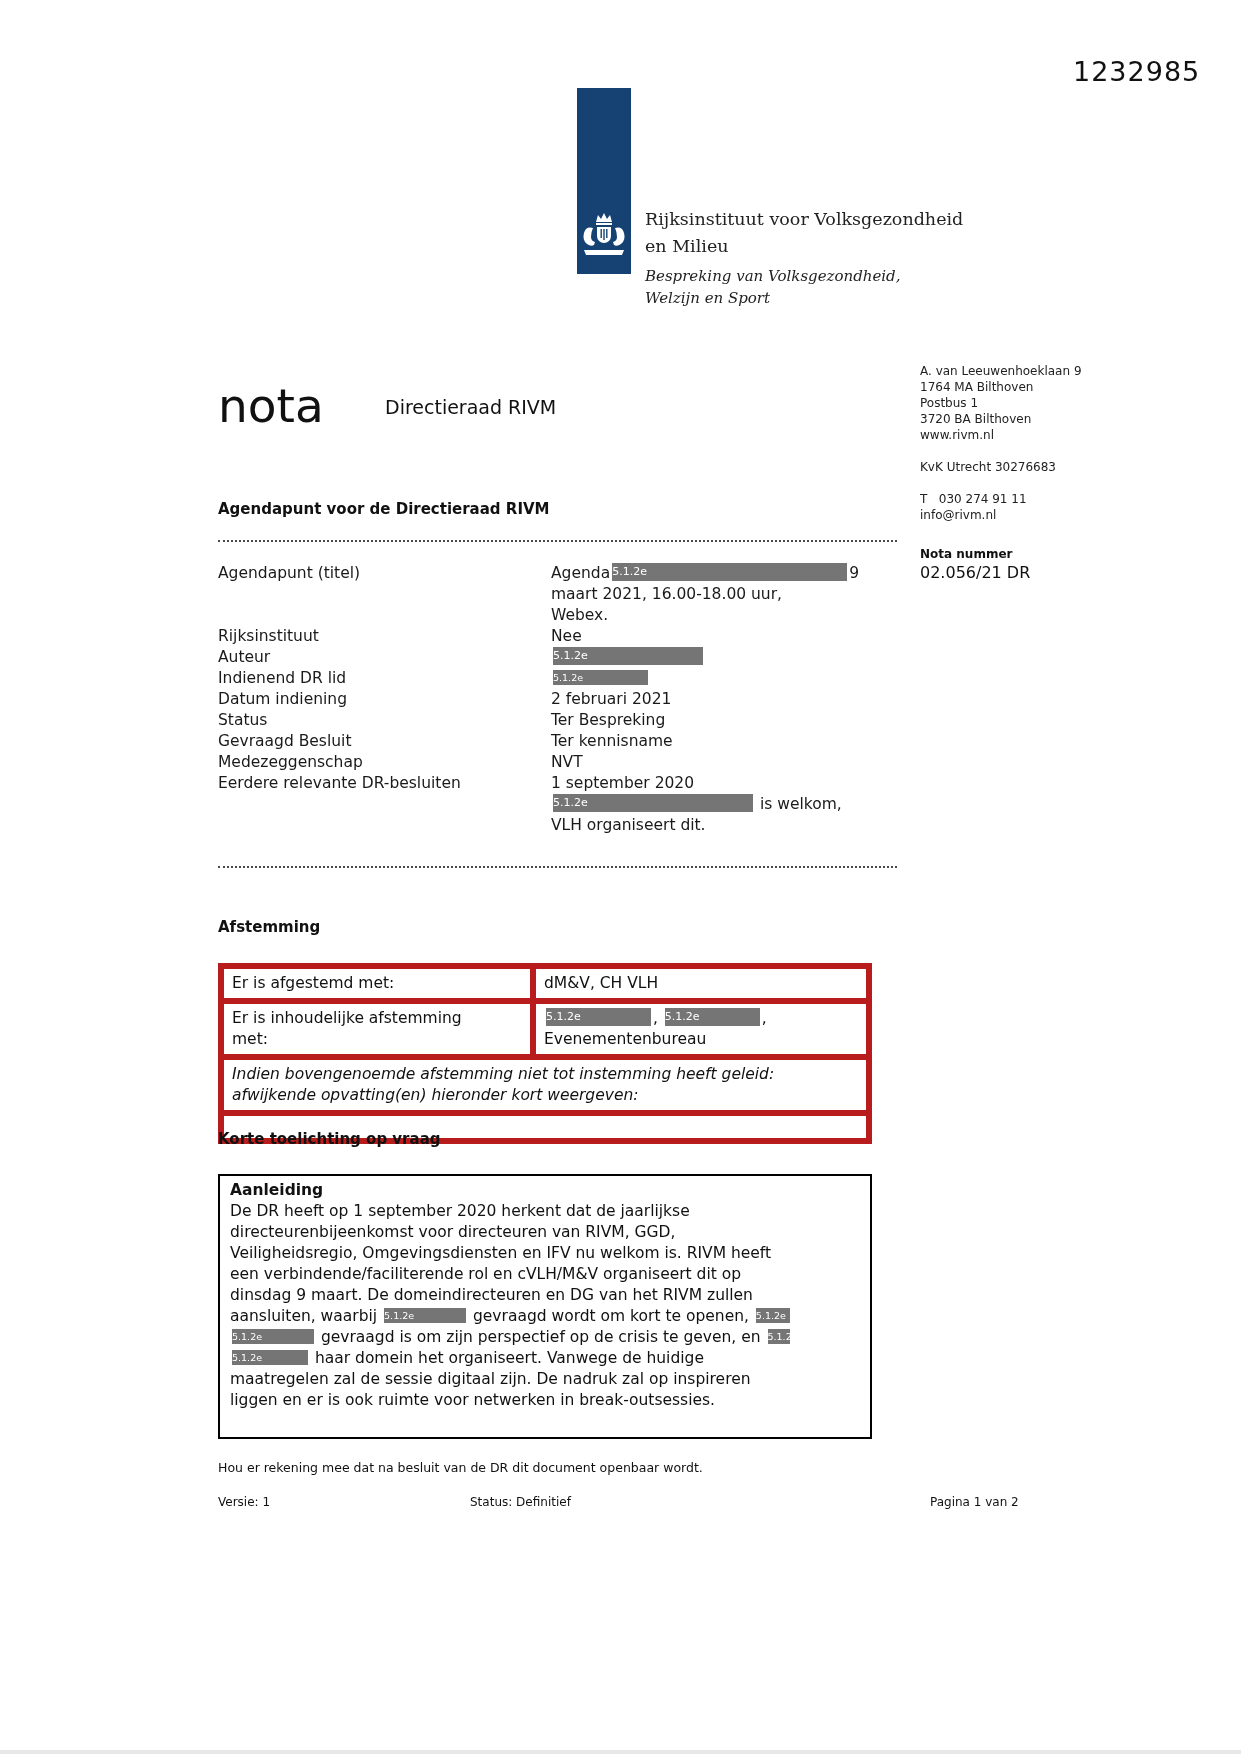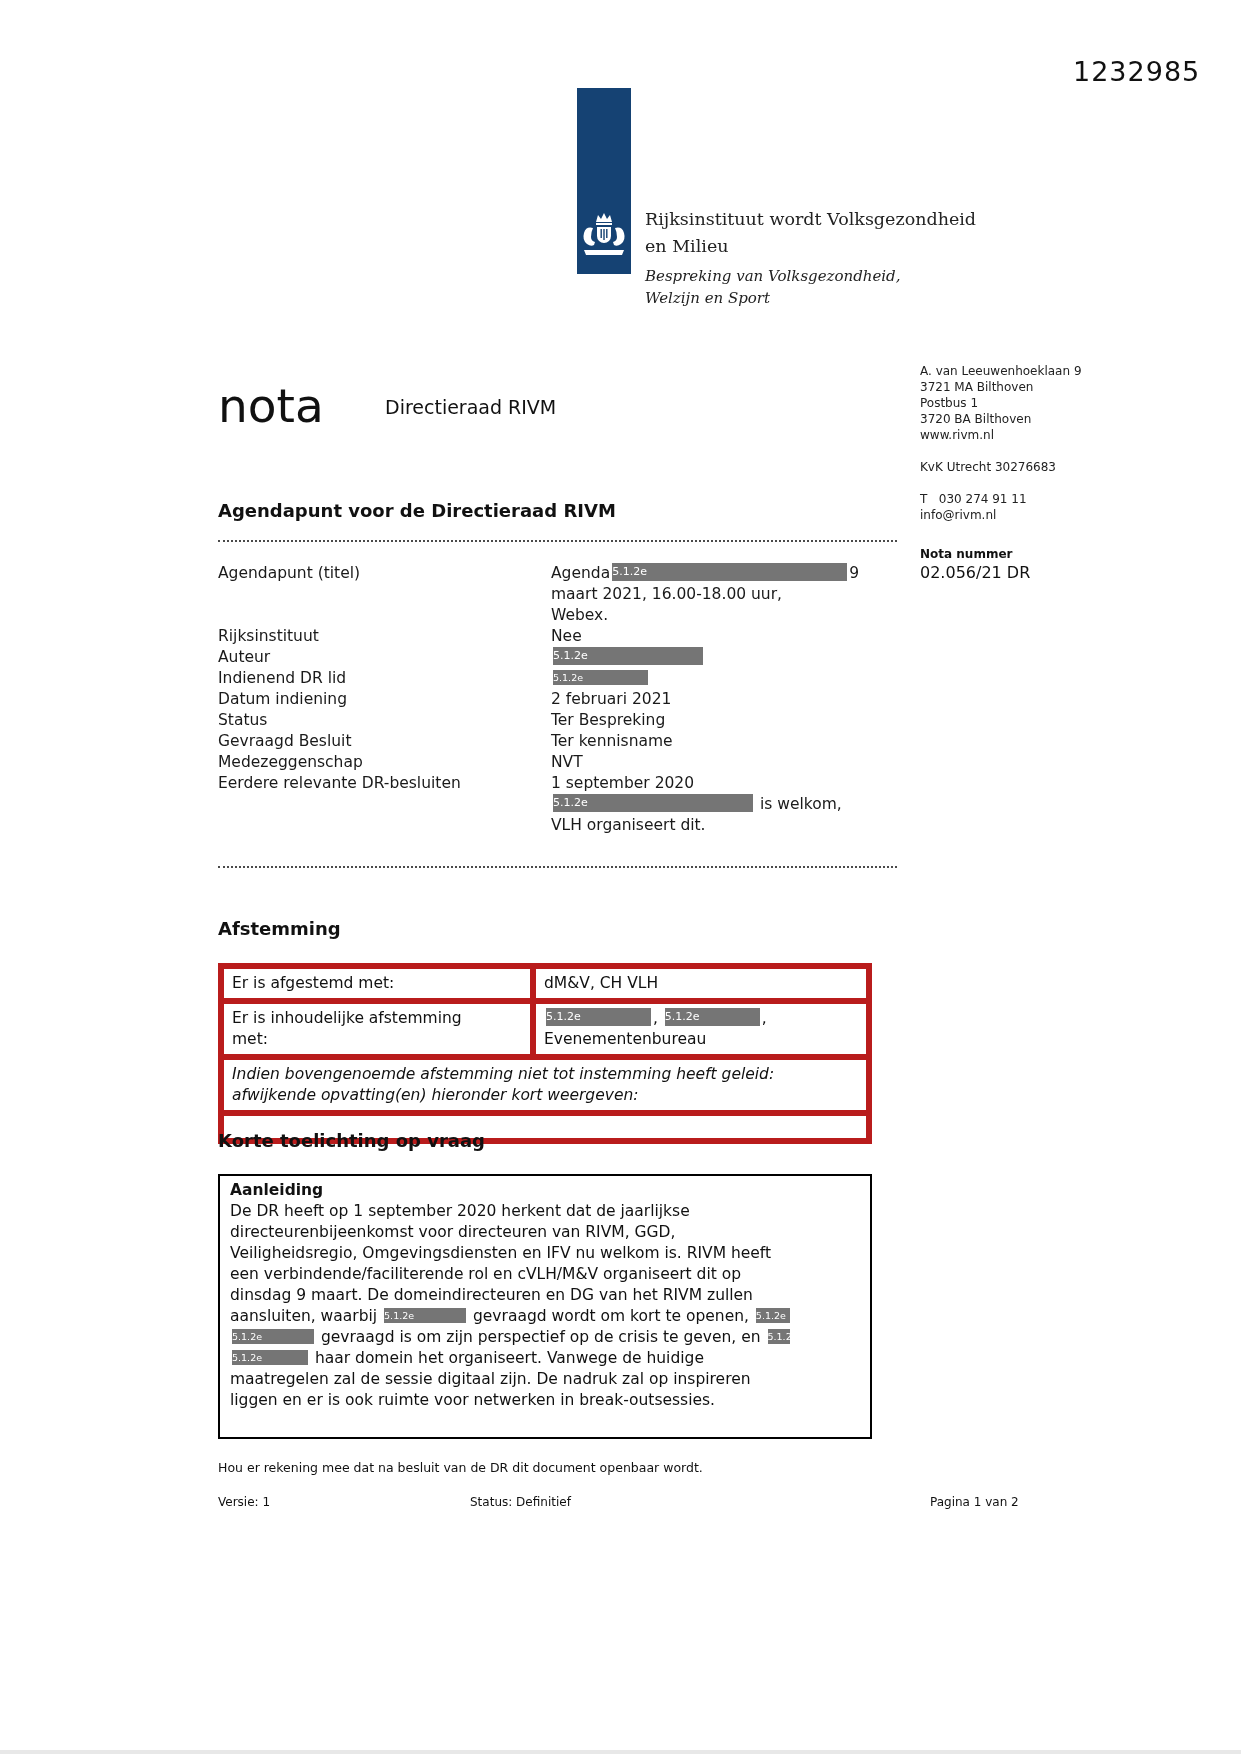--- a/index.html
+++ b/index.html
@@ -21,21 +21,21 @@
   
   .doc-type { position:absolute; left:218px; top:378px; font-size:47px; color:#111; }
   .board-title { position:absolute; left:385px; top:396px; font-size:19px; color:#111; }
   
   .sidebar { position:absolute; left:920px; top:363px; width:190px; font-size:12px; line-height:16px; color:#222; }
   .sidebar .gap { height:16px; }
   .nota-num { position:absolute; left:920px; top:547px; width:200px; }
   .nota-num .lbl { font-size:12px; font-weight:bold; color:#111; }
   .nota-num .val { font-size:16px; margin-top:2px; color:#111; }
   
-  .h1 { position:absolute; left:218px; font-size:18px; font-weight:bold; color:#111; }
+  .h1 { position:absolute; left:218px; font-size:15px; font-weight:bold; color:#111; }
   .dotted { position:absolute; left:218px; height:0; border-top:2px dotted #4a4a4a; }
   
   .fields { position:absolute; left:218px; top:563px; width:680px; font-size:15.5px; line-height:21px; }
   .frow { display:flex; }
   .flabel { width:333px; flex:0 0 333px; }
   .fvalue { flex:1; }
   
   .redact {
     display:inline-block; color:#fff; 
     font-size:11px; height:18px; line-height:18px; vertical-align:-3px; margin:0 2px;
@@ -83,35 +83,35 @@
         <g fill="#154273">
           <rect x="19.5" y="17" width="1.4" height="9"></rect>
           <rect x="22.3" y="17" width="1.4" height="11"></rect>
           <rect x="25.1" y="17" width="1.4" height="9"></rect>
         </g>
       </svg>
     </span>
   </div>
   <div class="logo-text">
     <div class="logo-org">
-      <div>Rijksinstituut wordt Volksgezondheid</div>
+      <div>Rijksinstituut voor Volksgezondheid</div>
       <div>en Milieu</div>
     </div>
     <div class="logo-min">
       <div>Bespreking van Volksgezondheid,</div>
       <div>Welzijn en Sport</div>
     </div>
   </div>
 
   <div class="doc-type">nota</div>
   <div class="board-title">Directieraad RIVM</div>
 
   <div class="sidebar">
     <div>A. van Leeuwenhoeklaan 9</div>
-    <div>3721 MA Bilthoven</div>
+    <div>1764 MA Bilthoven</div>
     <div>Postbus 1</div>
     <div>3720 BA Bilthoven</div>
     <div>www.rivm.nl</div>
     <div class="gap"></div>
     <div>KvK Utrecht 30276683</div>
     <div class="gap"></div>
     <div>T&nbsp;&nbsp;&nbsp;030 274 91 11</div>
     <div>info@rivm.nl</div>
   </div>
   <div class="nota-num">

